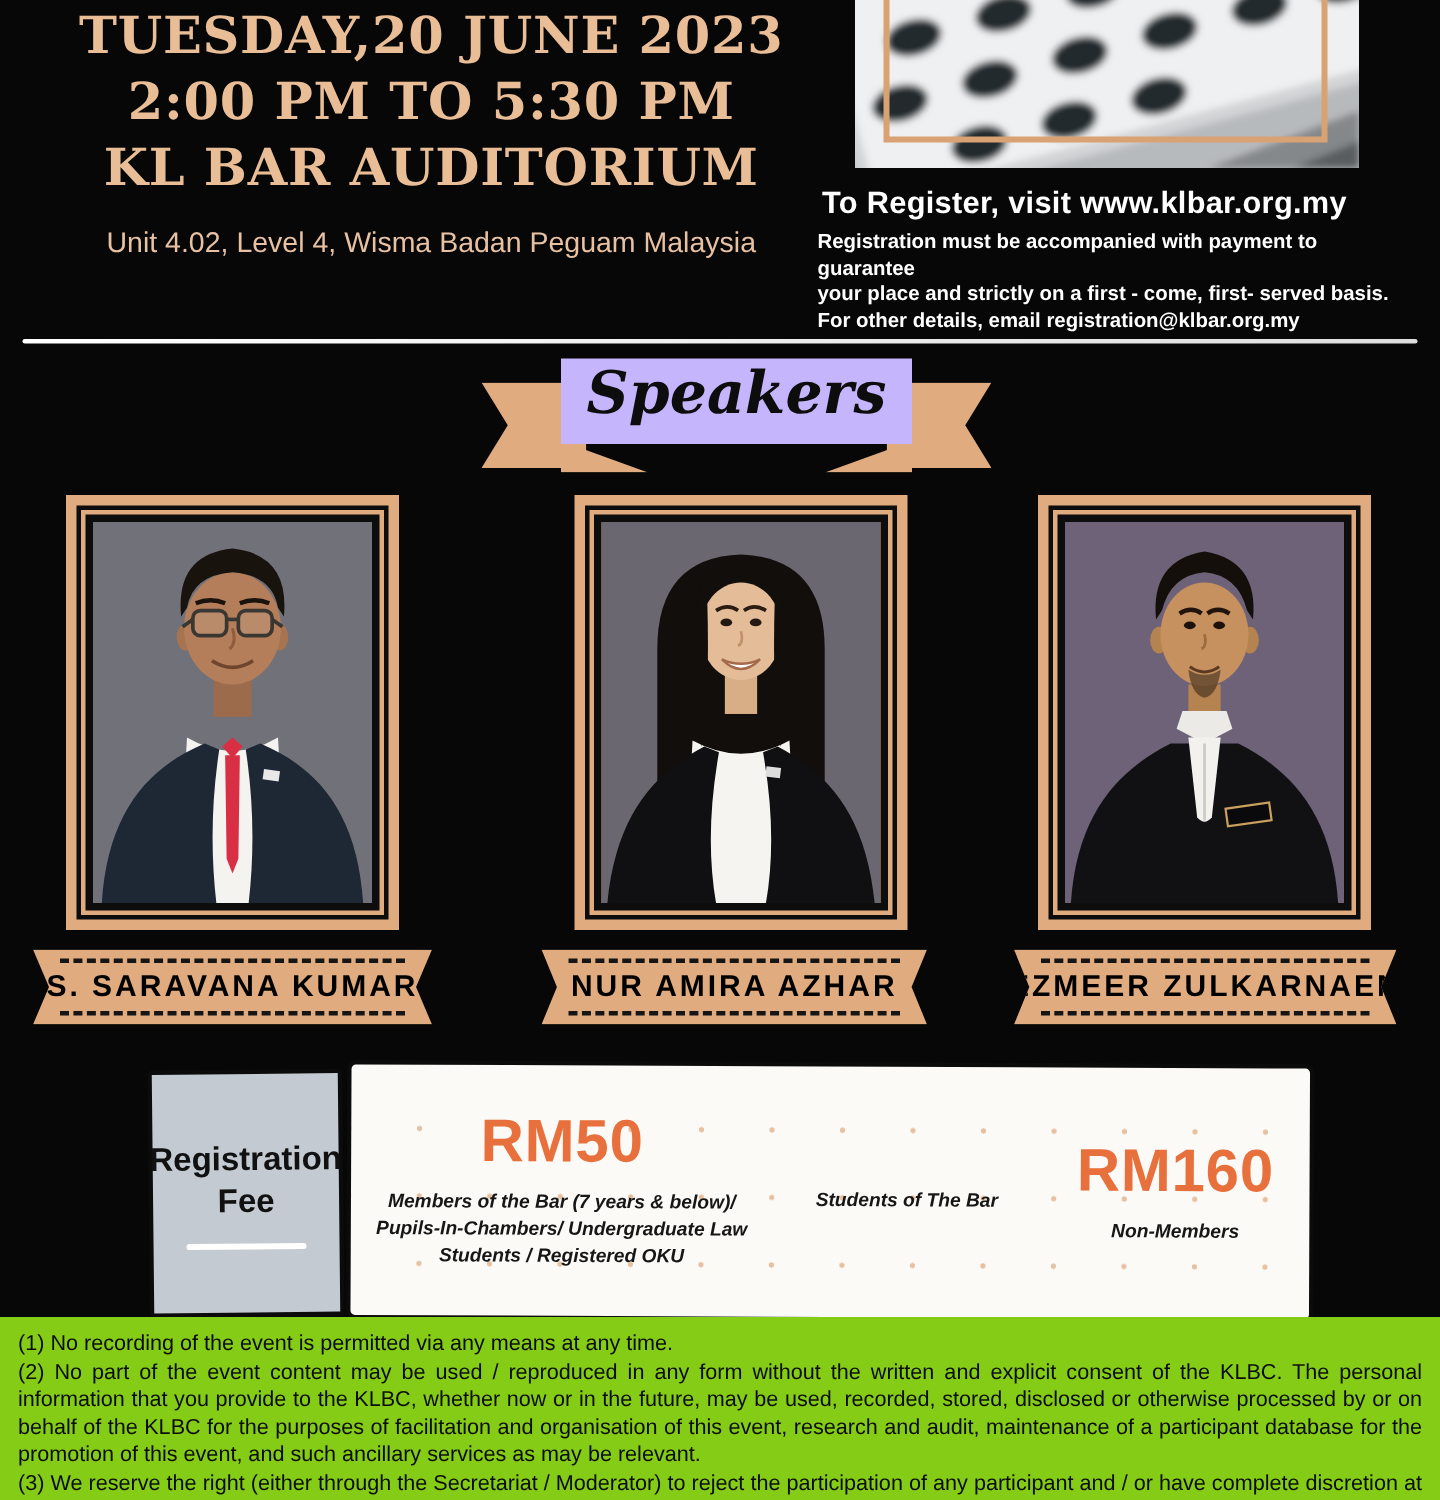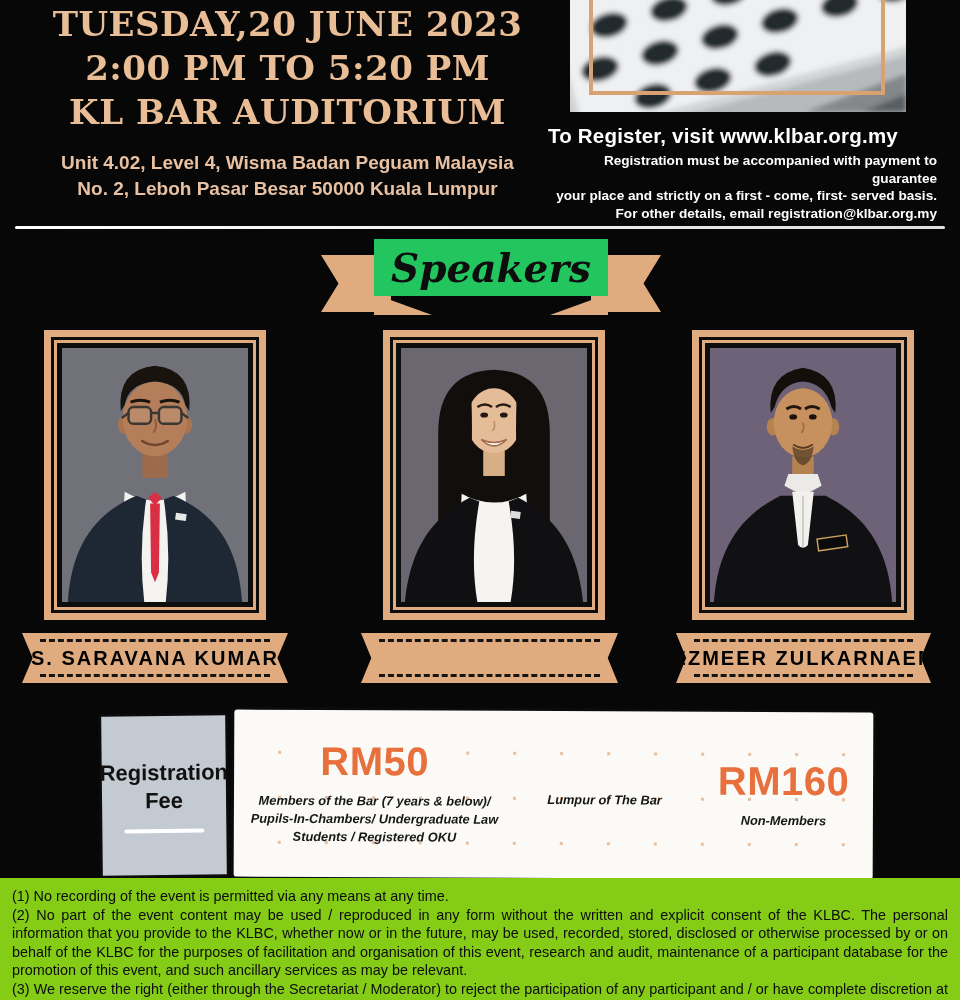--- a/index.html
+++ b/index.html
@@ -9,45 +9,45 @@
     background:#070707; font-family:"Liberation Sans", sans-serif;
   }
   
   .title-block {
     position:absolute; left:15px; top:2px; width:545px; text-align:center;
     font-family:"DejaVu Serif", serif; font-weight:bold;
     font-size:34px; line-height:44px; letter-spacing:.5px; color:#e9bd95;
   }
   .address {
     position:absolute; left:15px; top:150px; width:545px; text-align:center;
-    font-size:19px; font-weight:bold; line-height:26px; color:#e8c1a3;
+    font-size:19px; font-weight:normal; line-height:26px; color:#e8c1a3;
   }
   .calc-photo { position:absolute; left:570px; top:0; width:336px; height:112px; overflow:hidden; background:#b7babd; }
   .calc-photo svg { display:block; width:100%; height:100%; }
   .calc-frame { position:absolute; left:19px; right:21px; top:-14px; bottom:17px; border:4px solid #d9a273; }
   .register-heading {
     position:absolute; left:548px; top:124px; width:386px; 
     color:#fff; font-weight:800; font-size:20.5px; letter-spacing:.2px;
   }
   .register-notes {
-    position:absolute; left:545px; top:152px; width:392px; text-align:right;
+    position:absolute; left:545px; top:152px; width:392px; text-align:left;
     color:#fff; font-weight:600; font-size:13.6px; line-height:17.5px;
   }
   .divider { position:absolute; left:15px; top:226px; width:930px; height:3px;
     background:linear-gradient(to right,#ffffff,#dedede); border-radius:2px; }
   
   .ribbon-wing { position:absolute; top:255px; width:70px; height:57px; background:#dfab7f; }
   .wing-left  { left:321px; clip-path:polygon(0 0,100% 0,100% 100%,0 100%,25% 50%); }
   .wing-right { left:591px; clip-path:polygon(0 0,100% 0,75% 50%,100% 100%,0 100%); }
   .ribbon-fold { position:absolute; top:294px; width:58px; height:21px; background:#dfab7f; }
   .fold-left  { left:374px; clip-path:polygon(0 0,100% 100%,0 100%); }
   .fold-right { left:550px; clip-path:polygon(100% 0,100% 100%,0 100%); }
   .ribbon-band {
-    position:absolute; left:374px; top:239px; width:234px; height:57px; background:#22c55e;
-    display:flex; align-items:center; justify-content:center;
+    position:absolute; left:374px; top:239px; width:234px; height:57px; background:#c4b5fd;
+    display:flex; align-items:flex-start; justify-content:center;
     font-family:"DejaVu Serif", serif; font-style:italic; font-weight:bold;
     font-size:39px; color:#0d0d0d;
   }
   
   .speaker-card { position:absolute; top:330px; width:222px; height:290px; background:#dfab7f; padding:7px; }
   .frame-mid  { border:3px solid #0d0d0d; background:#dfab7f; padding:3px; width:100%; height:100%; }
   .frame-inner{ border:5px solid #0d0d0d; width:100%; height:100%; overflow:hidden; }
   .frame-inner svg { display:block; width:100%; height:100%; }
   .card-1 { left:44px; } .card-2 { left:383px; } .card-3 { left:692px; }
   .name-plate {
@@ -91,26 +91,25 @@
   }
   .terms p { margin:0; }
 </style>
 </head>
 <body>
 
 <div class="poster">
 
   <div class="title-block">
     <div>TUESDAY,20 JUNE 2023</div>
-    <div>2:00 PM TO 5:20 PM</div>
+    <div>2:00 PM TO 5:30 PM</div>
     <div>KL BAR AUDITORIUM</div>
   </div>
   <div class="address">
     <div>Unit 4.02, Level 4, Wisma Badan Peguam Malaysia</div>
-    <div>No. 2, Leboh Pasar Besar 50000 Kuala Lumpur</div>
   </div>
 
   <div class="calc-photo">
     <svg viewBox="0 0 336 112" preserveAspectRatio="none">
       <defs>
           <filter id="cblur" x="-20%" y="-20%" width="140%" height="140%">
             <feGaussianBlur stdDeviation="2.6"></feGaussianBlur>
           </filter>
         </defs>
       <rect width="336" height="112" fill="#b7babd"></rect>
@@ -243,40 +242,41 @@
       </div>
     </div>
   </div>
 
   <div class="name-plate plate-1">
     <div class="plate-dashes"></div>
     <span class="plate-text">S. SARAVANA KUMAR</span>
   </div>
   <div class="name-plate plate-2">
     <div class="plate-dashes"></div>
+    <span class="plate-text">NUR AMIRA AZHAR</span>
   </div>
   <div class="name-plate plate-3">
     <div class="plate-dashes"></div>
     <span class="plate-text">EZMEER ZULKARNAEN</span>
   </div>
 
   <div class="fee-gray">
     <div class="fee-label">
       <div>Registration</div>
       <div>Fee</div>
     </div>
     <div class="fee-underline"></div>
   </div>
   <div class="fee-white">
     <div class="tier tier-1">
       <div class="price">RM50</div>
       <div class="aud">Members of the Bar (7 years &amp; below)/ Pupils-In-Chambers/ Undergraduate Law Students / Registered OKU</div>
     </div>
     <div class="tier tier-2">
-      <div class="aud">Lumpur of The Bar</div>
+      <div class="aud">Students of The Bar</div>
     </div>
     <div class="tier tier-3">
       <div class="price">RM160</div>
       <div class="aud">Non-Members</div>
     </div>
   </div>
 
   <div class="terms">
     <p>(1) No recording of the event is permitted via any means at any time.</p>
     <p>(2) No part of the event content may be used / reproduced in any form without the written and explicit consent of the KLBC. The personal information that you provide to the KLBC, whether now or in the future, may be used, recorded, stored, disclosed or otherwise processed by or on behalf of the KLBC for the purposes of facilitation and organisation of this event, research and audit, maintenance of a participant database for the promotion of this event, and such ancillary services as may be relevant.</p>

